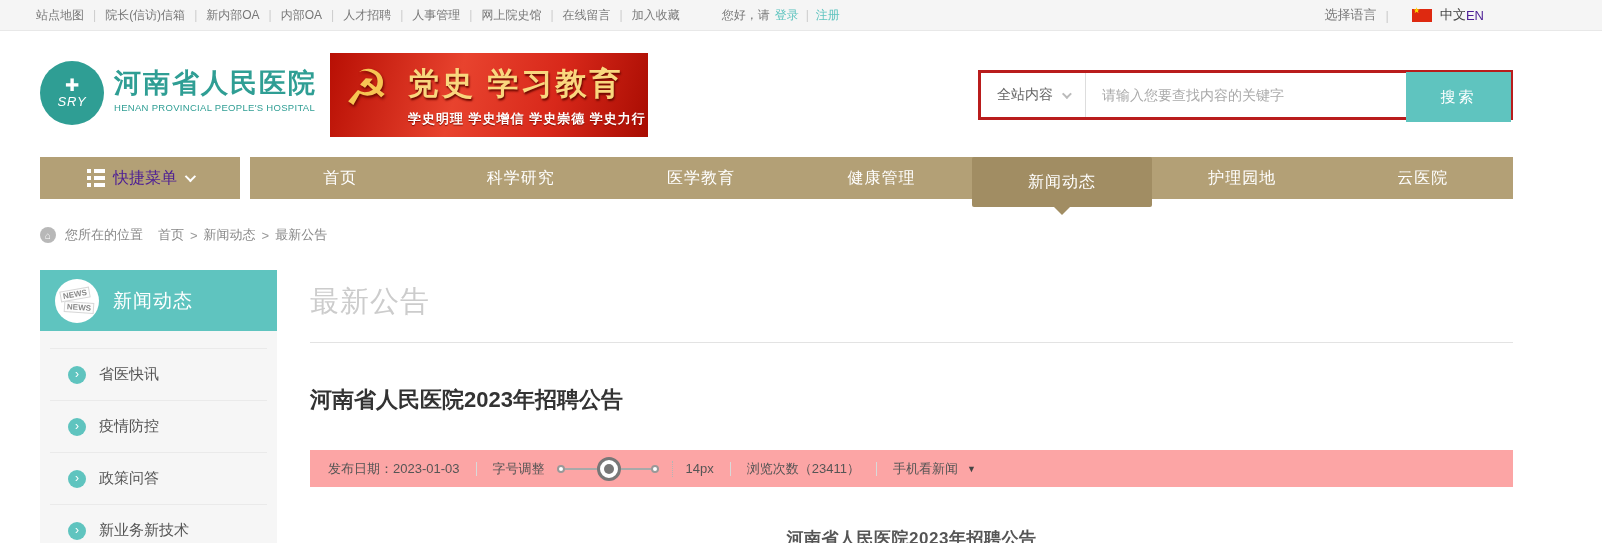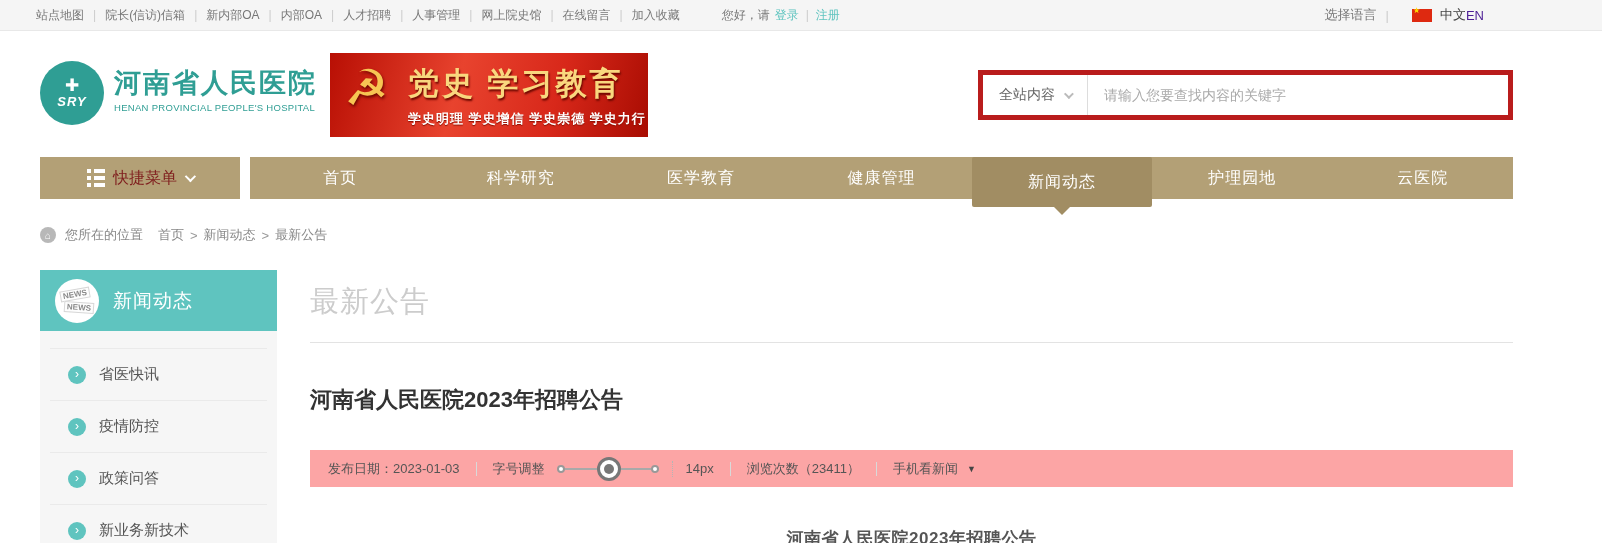--- a/index.html
+++ b/index.html
@@ -27,21 +27,21 @@
 
   
   .header { width:1473px; margin-left:40px; height:126px; display:flex; }
   .logo { display:flex; margin-top:30px; cursor:pointer; }
   .logo-circle {
     width:64px; height:64px; border-radius:50%; background:#2f9e94; color:#fff;
     display:flex; flex-direction:column; align-items:center; justify-content:center;
     flex-shrink:0;
   }
   .logo-cross { font-size:17px; line-height:16px; }
-  .logo-sry { font-size:13px; font-weight:bold; font-style:italic; letter-spacing:1px; }
+  .logo-sry { font-size:13px; font-weight:normal; font-style:italic; letter-spacing:1px; }
   .logo-text { margin-left:10px; margin-top:7px; }
   .logo-cn { color:#2f9e94; font-size:27px; font-weight:bold; letter-spacing:2px; line-height:30px; }
   .logo-en { color:#2f9e94; font-size:9.5px; letter-spacing:0.3px; margin-top:4px; }
 
   .banner {
     margin-left:13px; margin-top:22px; width:318px; height:84px; position:relative; overflow:hidden;
     background:linear-gradient(105deg,#b80f04 0%,#e8432e 40%,#d8281a 70%,#a80c02 100%);
     cursor:pointer; flex-shrink:0;
   }
   .banner-emblem {
@@ -50,40 +50,40 @@
   }
   .banner-title {
     margin:10px 0 0 78px; color:#f9d77e; font-weight:bold; font-size:31px; letter-spacing:3px;
     text-shadow:1px 2px 2px #6d0800; white-space:nowrap;
   }
   .banner-sub {
     margin:5px 0 0 78px; color:#fff; font-size:13px; font-weight:bold; letter-spacing:1px;
     text-shadow:0 1px 1px #8a0e00; white-space:nowrap;
   }
 
-  .search { margin-left:auto; margin-top:39px; width:535px; height:50px; display:flex; border:5px solid #b91c1c; background:#fff; }
+  .search { margin-left:auto; margin-top:39px; width:535px; height:50px; display:flex; border:3px solid #b91c1c; background:#fff; }
   .search-scope {
     width:105px; border-right:1px solid #ddd; display:flex; align-items:center; justify-content:center;
     gap:9px; color:#666; font-size:14px; cursor:pointer;
   }
   .chev-down {
     width:7px; height:7px; border-right:2px solid #bbb; border-bottom:2px solid #bbb;
     transform:rotate(45deg) translateY(-2px); display:inline-block;
   }
   .search-input { flex:1; border:none; outline:none; padding-left:16px; font-size:14px; color:#333; background:transparent; }
   .search-input::placeholder { color:#aaa; }
   .search-btn {
     width:105px; background:#5fc4bf; color:#fff; font-size:15px; border:none;
     letter-spacing:3px; cursor:pointer; margin:-1px; height:50px;
   }
 
   
   .navbar { width:1473px; margin-left:40px; height:42px; display:flex; }
   .quick-menu {
-    width:200px; background:#b3a076; color:#7f1d1d; display:flex; align-items:center; justify-content:center;
+    width:200px; background:#b3a076; color:#4c1d95; display:flex; align-items:center; justify-content:center;
     gap:8px; font-size:16px; margin-right:10px; cursor:pointer; flex-shrink:0;
   }
   .menu-icon { display:flex; flex-direction:column; gap:3px; }
   .menu-icon .row { display:flex; gap:3px; }
   .menu-icon .sq { width:4px; height:4px; background:#fff; display:block; }
   .menu-icon .bar { width:11px; height:4px; background:#fff; display:block; }
   .qm-chev { width:8px; height:8px; border-right:2px solid #fff; border-bottom:2px solid #fff; transform:rotate(45deg) translateY(-2px); }
   .nav-items { flex:1; display:flex; background:#b3a076; overflow:visible; }
   .nav-item {
     flex:1; display:flex; align-items:center; justify-content:center; color:#fff; font-size:16px;
@@ -207,20 +207,21 @@
     <div class="banner-title">党史 学习教育</div>
     <div class="banner-sub">学史明理 学史增信 学史崇德 学史力行</div>
   </div>
 
   <div class="search">
     <div class="search-scope">
       <span>全站内容</span>
       <i class="chev-down"></i>
     </div>
     <input class="search-input" placeholder="请输入您要查找内容的关键字" style="">
+    <button class="search-btn">搜索</button>
   </div>
 </div>
 
 <div class="navbar">
   <div class="quick-menu">
     <span class="menu-icon">
       <span class="row">
           <i class="sq"></i>
           <i class="bar"></i>
         </span>

